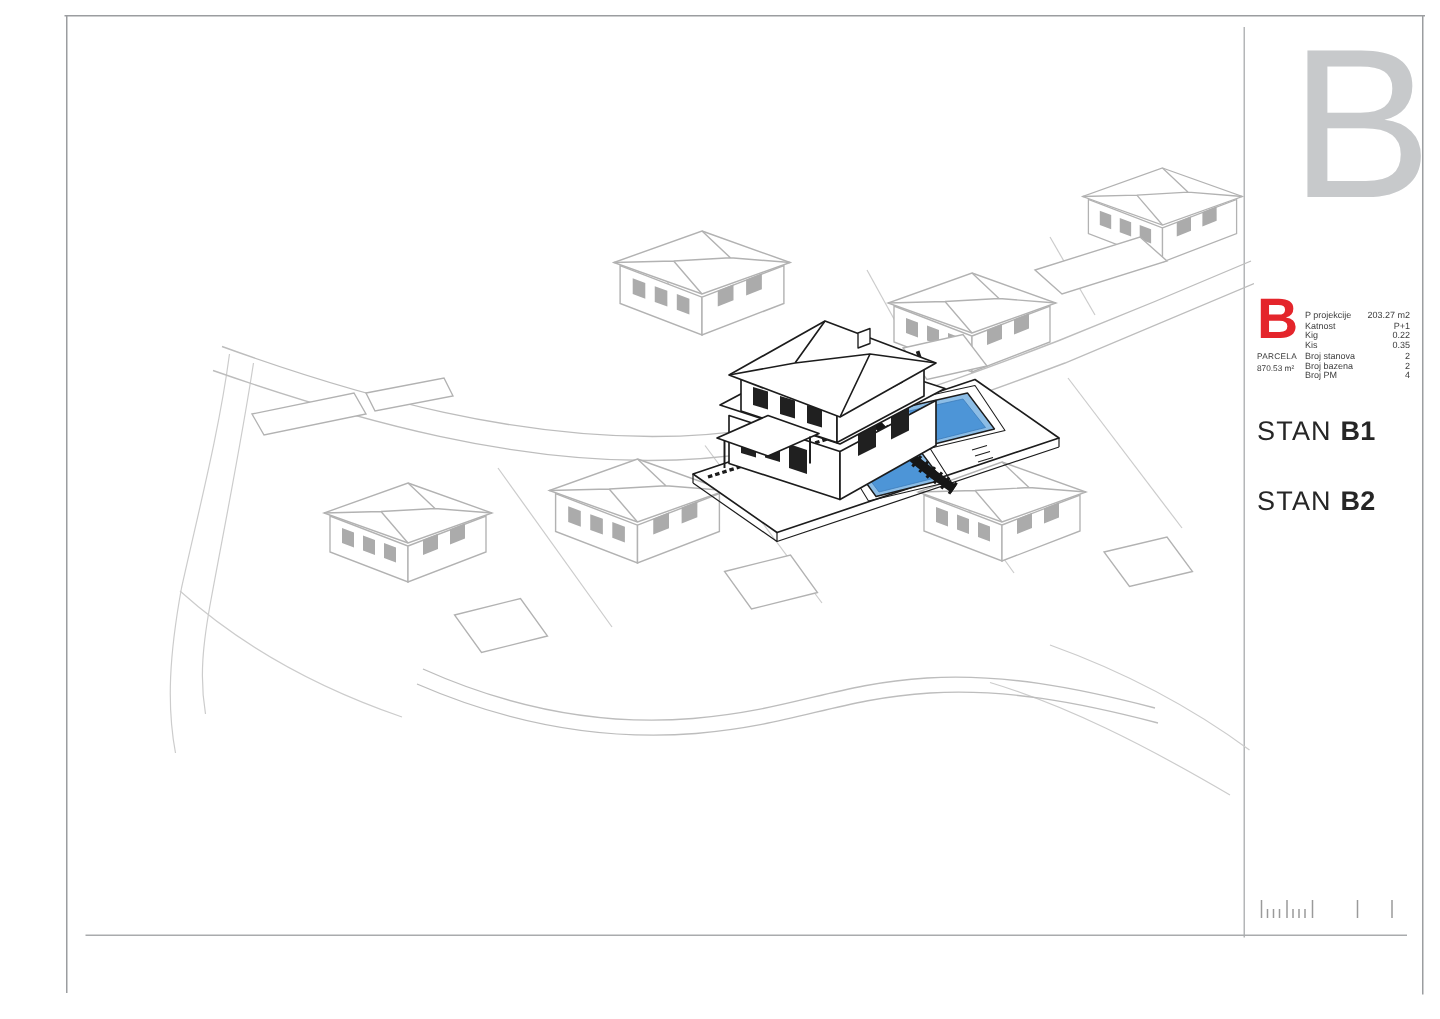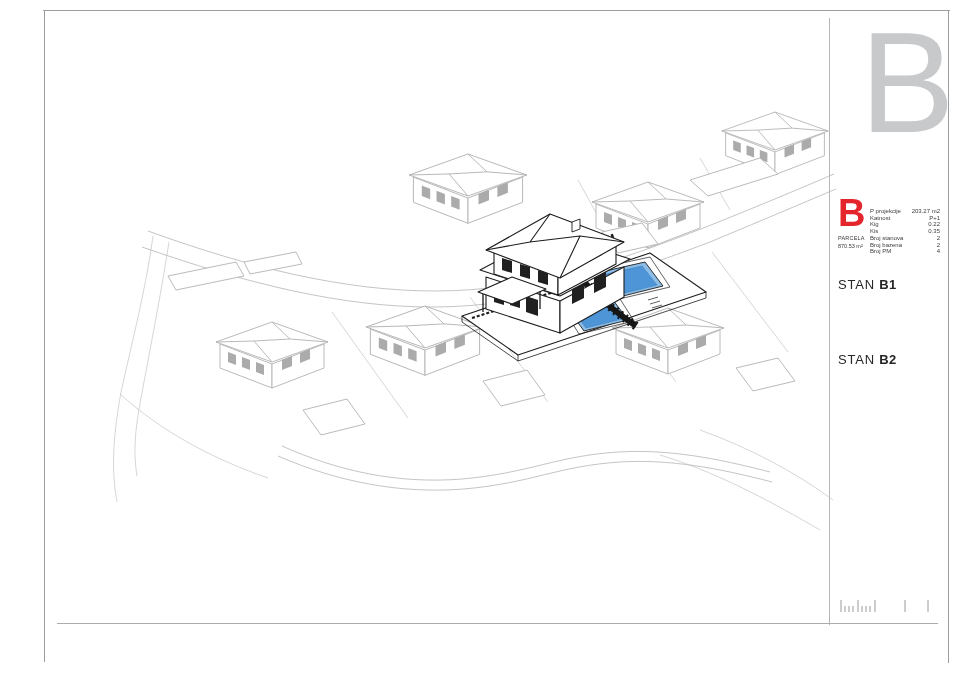--- a/index.html
+++ b/index.html
@@ -25,25 +25,25 @@
   #info-block{position:absolute;left:838px;top:198px;width:102px;display:flex;gap:5px;}
   #info-left{width:27px;flex:0 0 27px;}
   #red-letter{font-size:38px;font-weight:bold;color:#e4252b;line-height:0.82;letter-spacing:-1px;}
   #parcel-label{font-size:5.5px;color:#3a3a3a;margin-top:6px;letter-spacing:0.2px;}
   #parcel-area{font-size:5.5px;color:#3a3a3a;margin-top:1.5px;}
   #info-table{flex:1;padding-top:10px;}
   .trow{display:flex;justify-content:space-between;font-size:6px;line-height:1.12;color:#3c3c3c;}
   .trow .tval{text-align:right;}
 
   .unit-label{
-    position:absolute;left:838px;font-size:13px;letter-spacing:0.8px;color:#262626;font-weight:400;
+    position:absolute;left:838px;font-size:18px;letter-spacing:0.8px;color:#262626;font-weight:400;
   }
   .unit-label b{font-weight:bold;letter-spacing:0.2px;}
   #unit-b1{top:277px;}
-  #unit-b2{top:352px;}
+  #unit-b2{top:324px;}
 
   #scale-bar{position:absolute;left:834px;top:594px;}
 </style>
 </head>
 <body>
 
 <div class="bline" id="top-border"></div>
 <div class="bline" id="left-border"></div>
 <div class="bline" id="right-border"></div>
 <div class="bline" id="panel-divider"></div>

